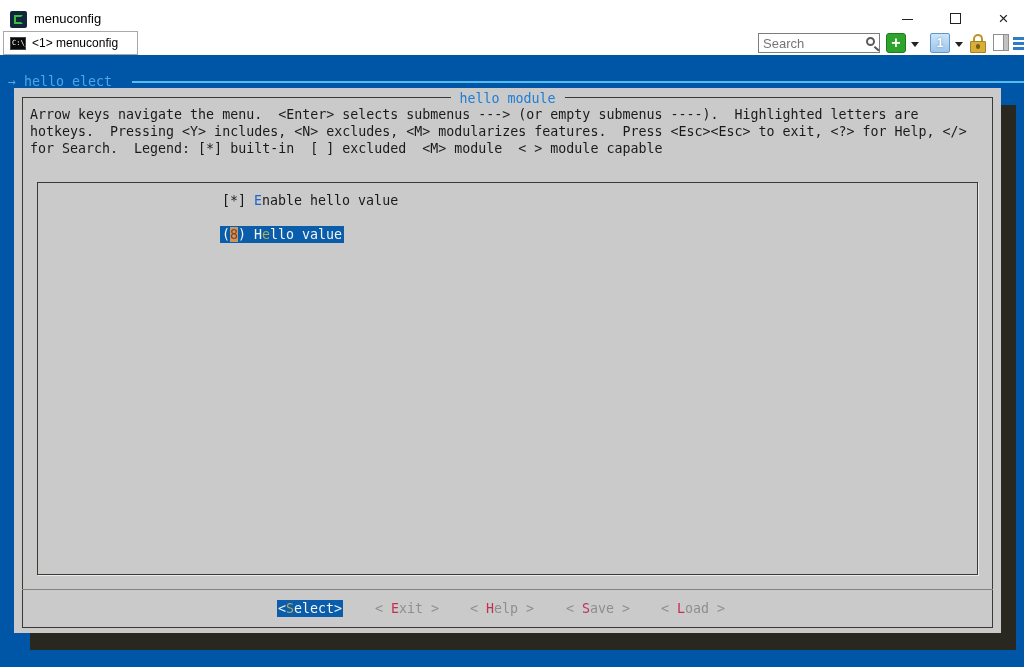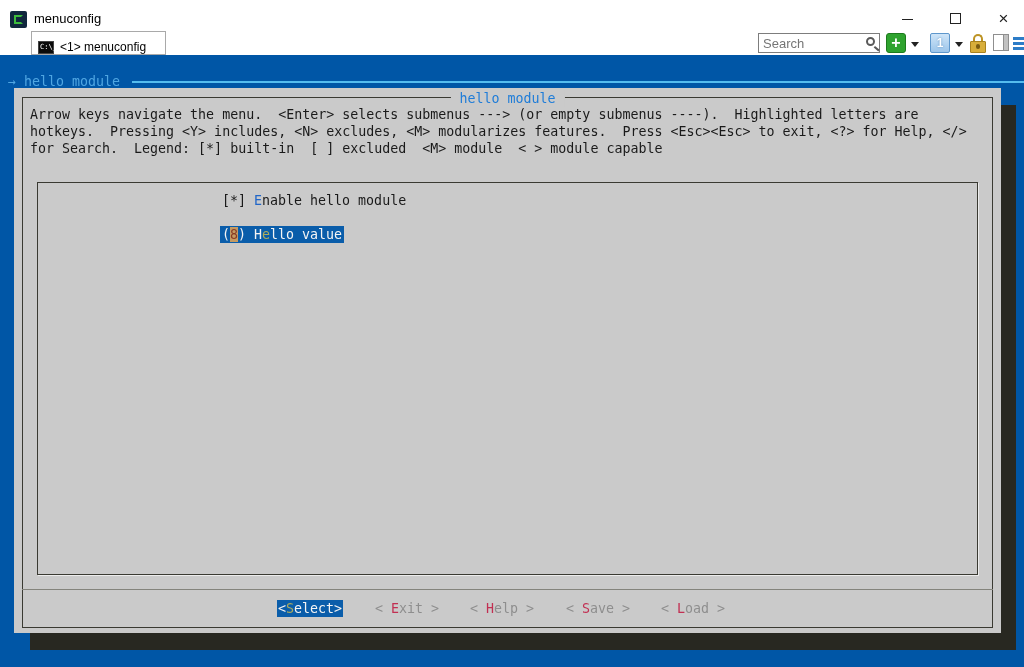--- a/index.html
+++ b/index.html
@@ -14,21 +14,21 @@
   #win-title { position:absolute; left:34px; top:7px; font-size:13px; color:#000; }
   .winbtn { position:absolute; top:0; width:45px; height:30px; text-align:center; color:#222; }
   #btn-min  { left:885px; } #btn-max { left:933px; } #btn-close { left:981px; }
   #btn-min .bar { position:absolute; left:17px; top:15px; width:11px; height:1px; background:#222; }
   #btn-max .box { position:absolute; left:17px; top:9px; width:11px; height:11px; border:1px solid #222; }
   #btn-close .x { font-size:17px; line-height:30px; font-weight:300; }
 
   
   #tabbar { position:absolute; left:0; top:30px; width:1024px; height:25px; background:#ffffff; }
   #tab-active { position:absolute; left:3px; top:1px; width:135px; height:24px; background:#fff;
-                border:1px solid #a9a9a9; display:flex; align-items:flex-end; gap:6px; padding:0 6px;margin-left:28px; }
+                border:1px solid #a9a9a9; display:flex; align-items:center; gap:6px; padding:0 6px; }
   #tab-icon { width:16px; height:13px; background:#0a0a0a; border:1px solid #444; color:#fff;
               font-size:7px; line-height:11px; text-align:left; padding-left:1px;
               font-family:"DejaVu Sans Mono", monospace; }
   #tab-label { font-size:12px; color:#000; white-space:nowrap; }
   #searchbox { position:absolute; left:758px; top:3px; width:122px; height:20px; background:#fff;
                border:1px solid #7d7d7d; }
   #search-input { position:absolute; left:4px; top:1px; width:95px; height:16px; border:none; outline:none;
                   font-size:13px; color:#777; background:transparent;
                   font-family:"Liberation Sans", sans-serif; }
   #search-glass { position:absolute; right:4px; top:3px; width:9px; height:9px;
@@ -128,37 +128,37 @@
       <div class="col"></div>
     </div>
   <div id="hamburger">
     <div class="bar"></div>
       <div class="bar"></div>
       <div class="bar"></div>
   </div>
 </div>
 
 <div id="console">
-  <div class="cline" id="hdr2">→ hello module </div>
+  <div class="cline" id="hdr2">→ hello elect </div>
   <div id="dashline"></div>
 
   <div id="shadow-right"></div>
   <div id="shadow-bottom"></div>
 
   <div id="dialog">
     <div id="outer-box"></div>
     <div id="dlg-title">hello module</div>
 
     <div class="instr" id="instr1">Arrow keys navigate the menu.  &lt;Enter&gt; selects submenus ---&gt; (or empty submenus ----).  Highlighted letters are</div>
     <div class="instr" id="instr2">hotkeys.  Pressing &lt;Y&gt; includes, &lt;N&gt; excludes, &lt;M&gt; modularizes features.  Press &lt;Esc&gt;&lt;Esc&gt; to exit, &lt;?&gt; for Help, &lt;/&gt;</div>
     <div class="instr" id="instr3">for Search.  Legend: [*] built-in  [ ] excluded  &lt;M&gt; module  &lt; &gt; module capable</div>
 
     <div id="inner-box"></div>
 
-    <div class="mitem" id="item0"><span>[*] </span><span class="hotkey-blue">E</span><span>nable hello module</span></div>
+    <div class="mitem" id="item0"><span>[*] </span><span class="hotkey-blue">E</span><span>nable hello value</span></div>
 
 
     <div class="mitem" id="item2"><span>(</span><span id="cursor8">8</span><span>) H</span><span class="hotkey-olive">e</span><span>llo value</span></div>
 
     <div id="btn-separator"></div>
 
     <div class="dlgbtn" id="dbtn-select"><span>&lt;</span><span class="hotkey-olive">S</span><span>elect&gt;</span></div>
 
     <div class="dlgbtn" id="dbtn-exit"><span>&lt; </span><span class="hk">E</span><span>xit &gt;</span></div>
 

